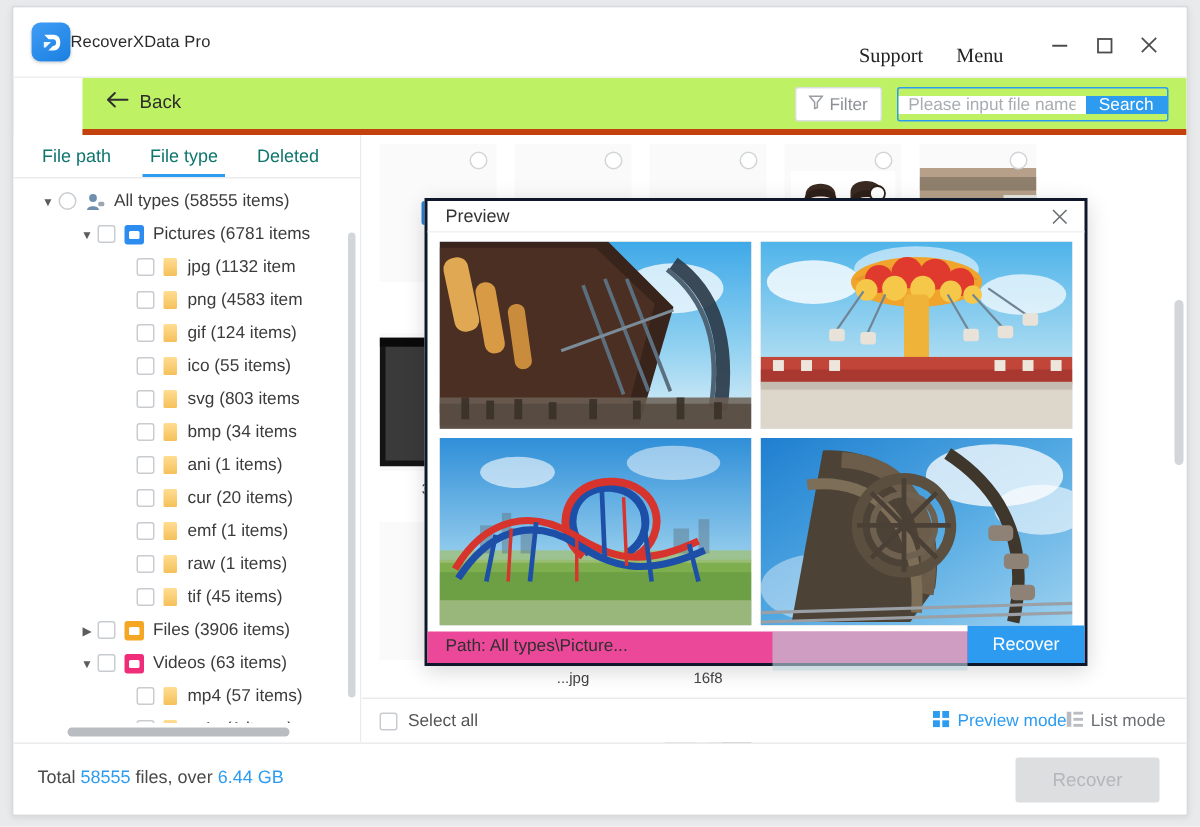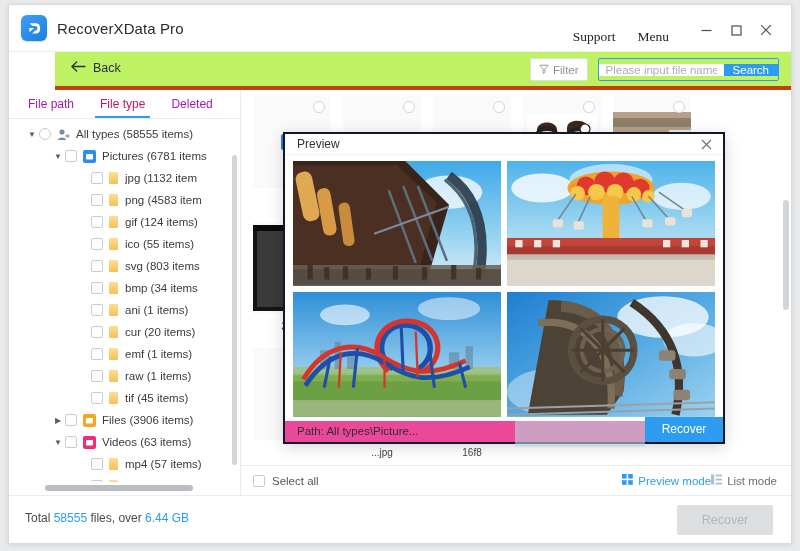--- a/index.html
+++ b/index.html
@@ -30,22 +30,21 @@
     border-bottom: 1px solid #eceef0;
   }
   .logo-wrap { position: absolute; left: 12px; top: 10px; display: flex; align-items: center; }
   .logo {
     width: 26px; height: 26px; border-radius: 6px;
     background: linear-gradient(145deg,#3f9df5 0%,#1b7fe0 100%);
     display: flex; align-items: center; justify-content: center;
     box-shadow: 0 1px 2px rgba(0,0,0,0.18);
   }
   .app-title {
-    margin-left: 10px;
-    font-size: 15px; color: #2b2b2b; letter-spacing: .1px;
+    font-size: 11px; color: #2b2b2b; letter-spacing: .1px;
   }
   .tb-right { position: absolute; right: 10px; top: 0; height: 40px; display: flex; align-items: flex-end; font-family: Liberation Serif, serif; }
   .tb-link {
     font-size: 13.5px; color: #232323; margin-right: 22px; cursor: default;
   }
   .tb-link:last-of-type { margin-right: 18px; }
   .winbtn {
     width: 30px; height: 30px; display: flex; align-items: center; justify-content: center;
     color: #5a5a5a; cursor: default;
   }
@@ -89,24 +88,24 @@
   }
 
   
   .body-split { position: relative; height: 405px; display: flex; }
   .sidebar {
     width: 232px; background: #fff; border-right: 1px solid #e9ebed;
     position: relative; display: flex; flex-direction: column;
   }
   .tabs { display: flex; height: 29px; border-bottom: 1px solid #e9ebed; padding-left: 6px; }
   .tab {
-    font-size: 12px; color: #a21caf; padding: 0 13px;
+    font-size: 12px; color: #0f766e; padding: 0 13px;
     display: flex; align-items: center; position: relative; cursor: default;
   }
-  .tab.active { color: #be185d; }
+  .tab.active { color: #0f766e; }
   .tab.active::after {
     content: ""; position: absolute; left: 8px; right: 8px; bottom: 0; height: 2px; background: #2d9cf0;
   }
 
   .tree { flex: 1; overflow: hidden; position: relative; padding-top: 4px; }
   .trow {
     height: 22px; display: flex; align-items: center;
     font-size: 11.5px; color: #3b3b3b; white-space: nowrap; cursor: default;
   }
   .twist {

